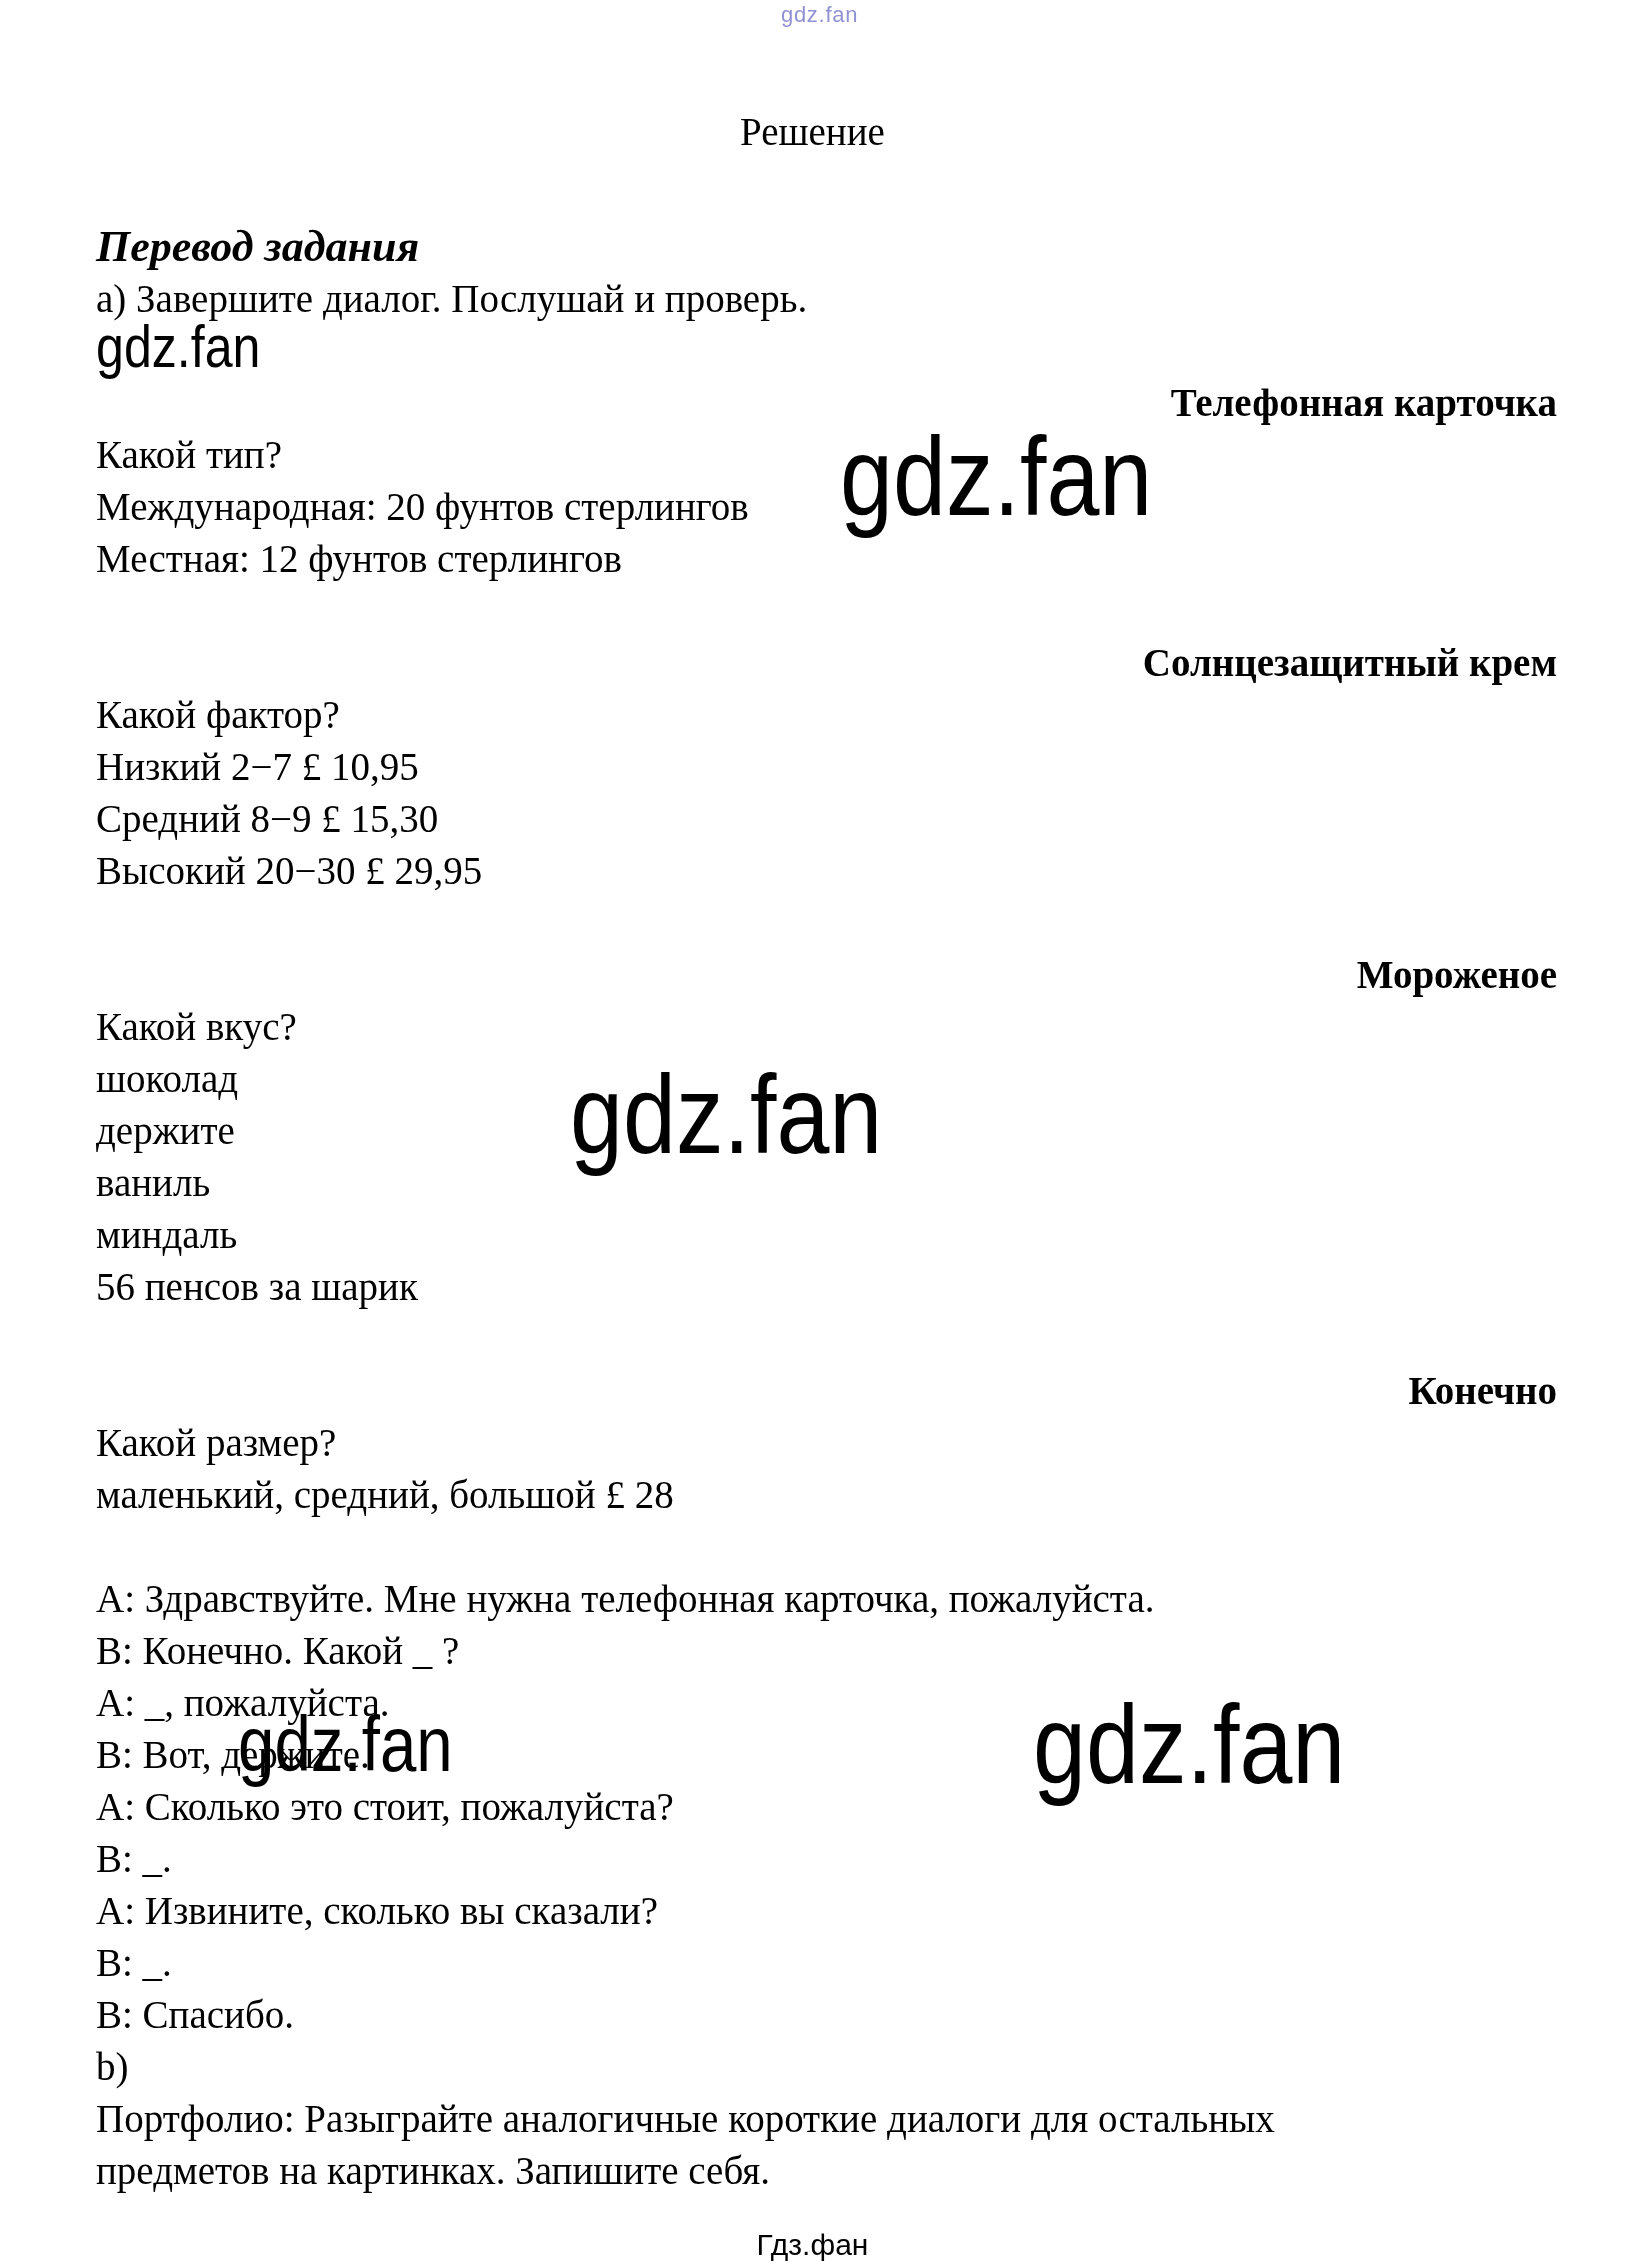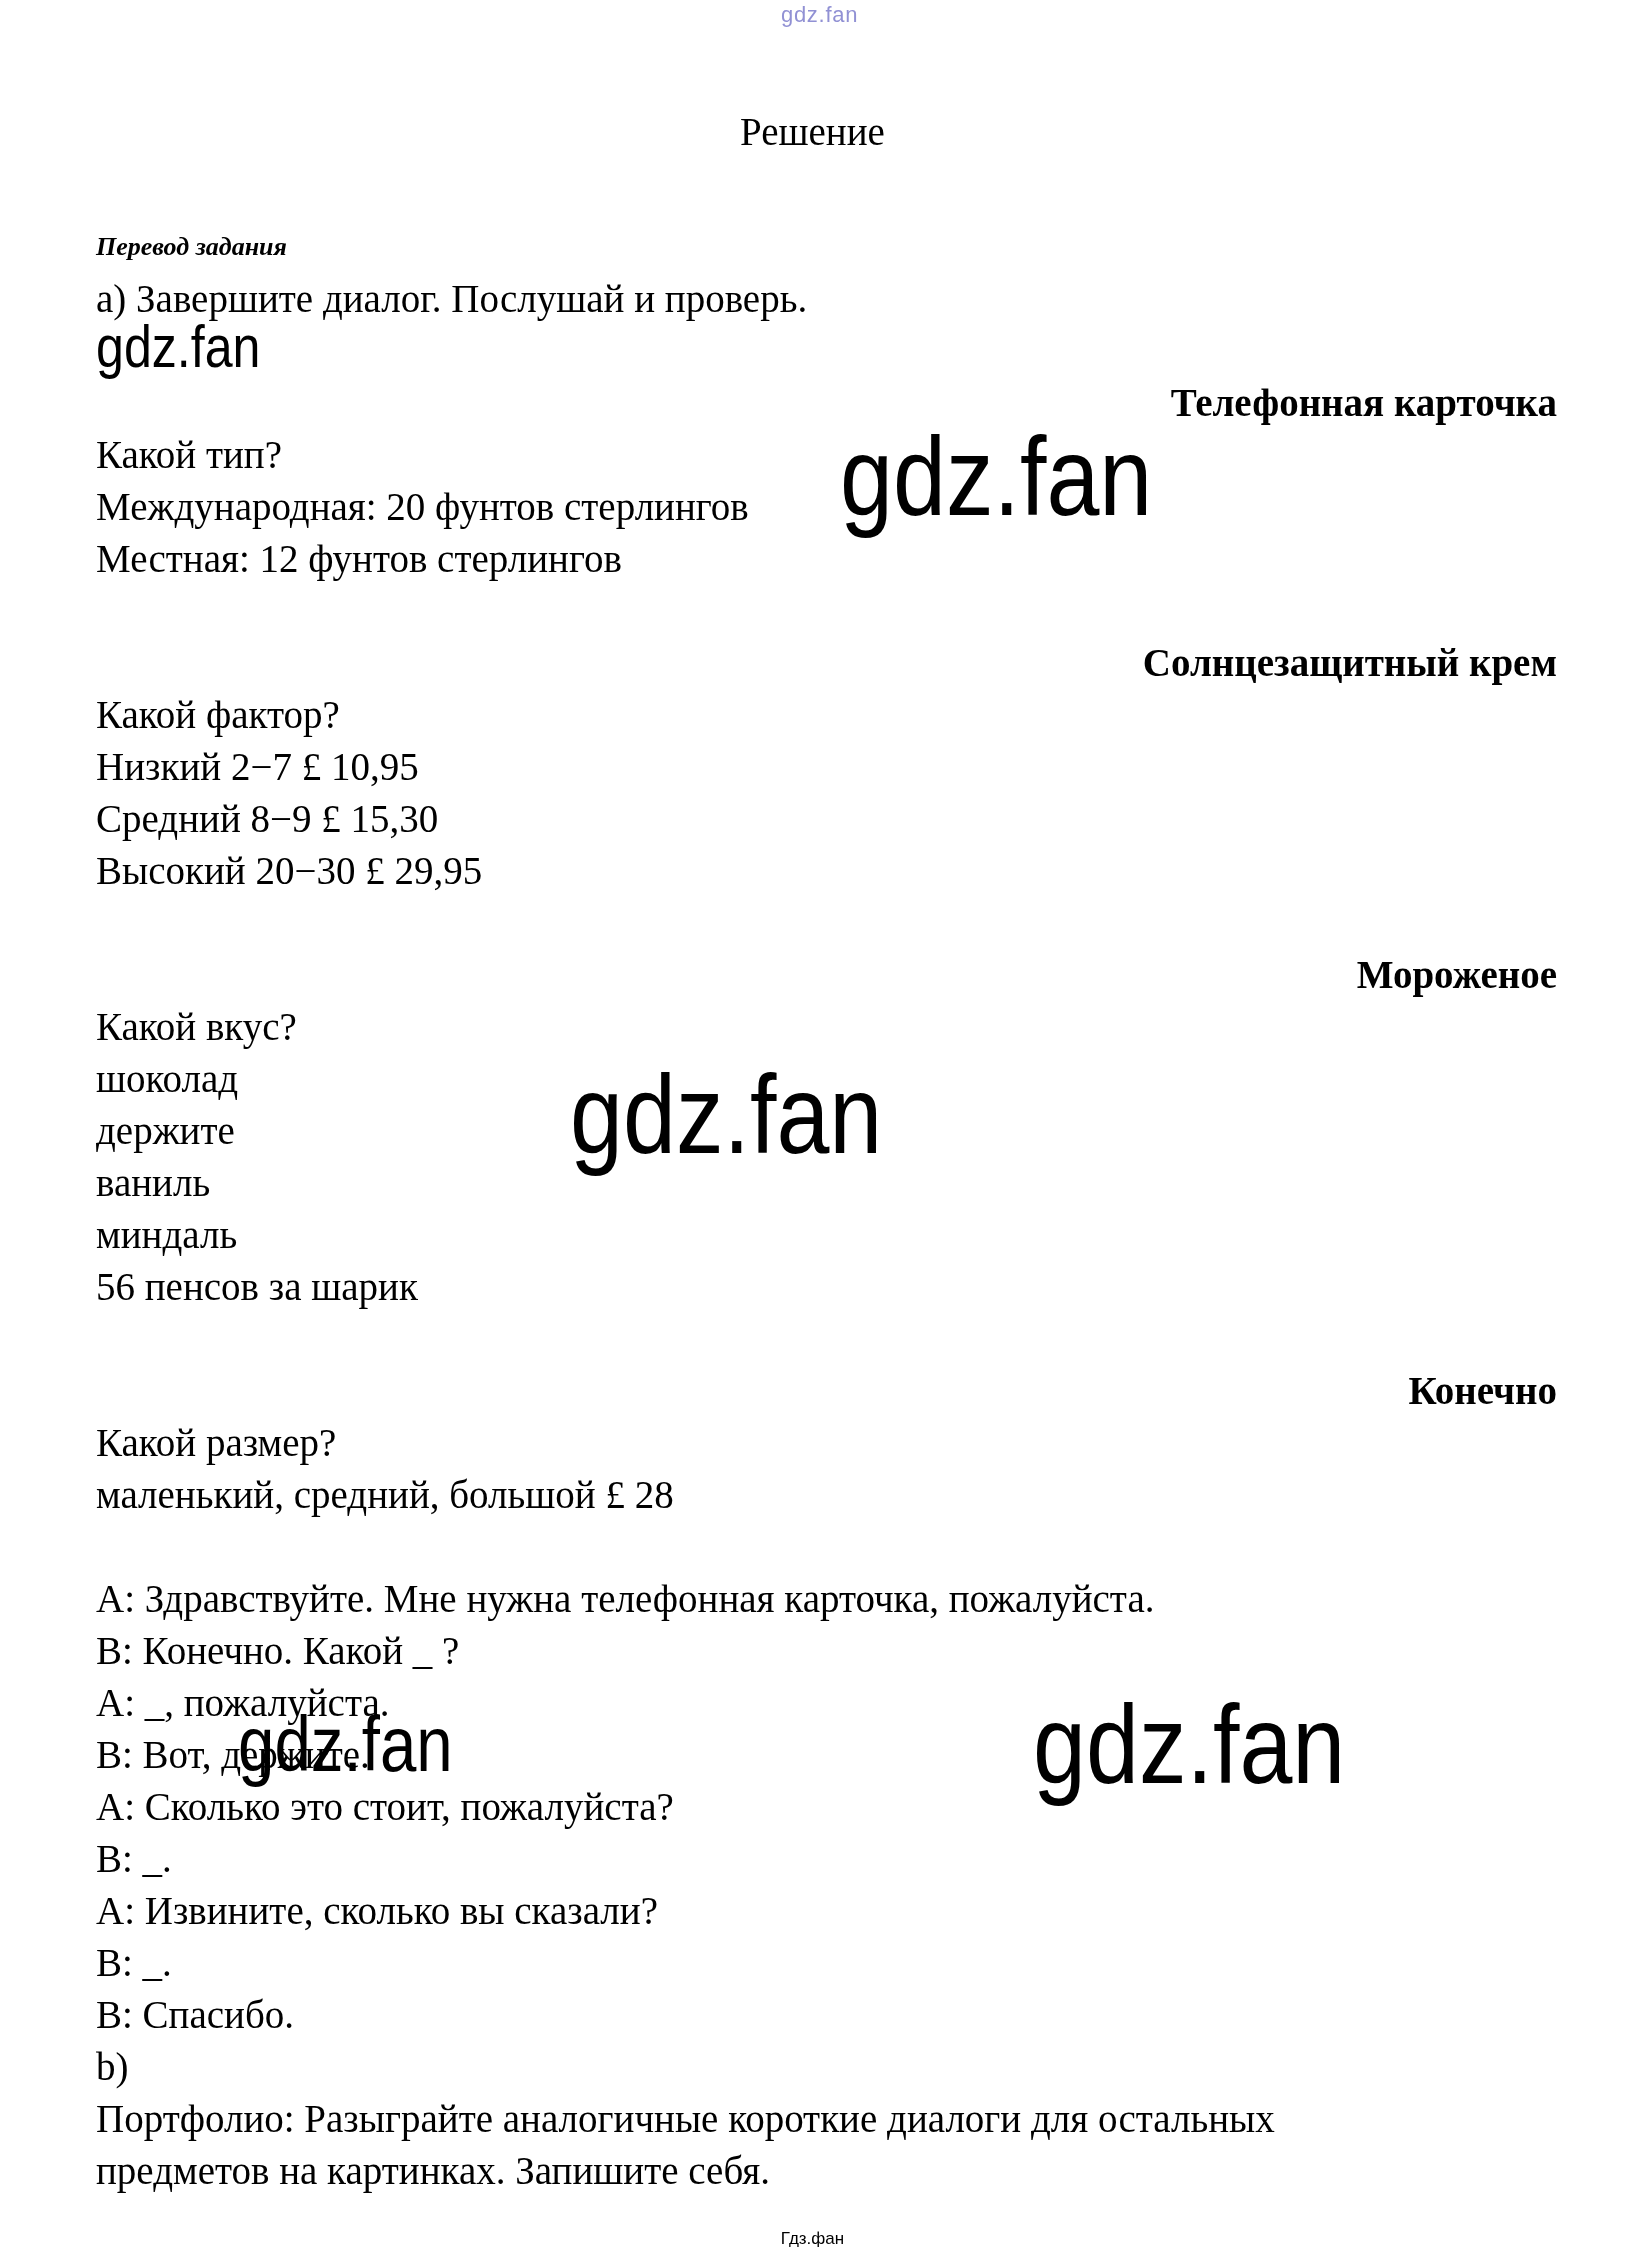--- a/index.html
+++ b/index.html
@@ -27,21 +27,21 @@
     top:221px;
     width:1461px;
   }
   .line{
     height:52px;
     line-height:52px;
     font-size:39px;
     white-space:nowrap;
   }
   .line.bold{font-weight:bold;text-align:right;}
-  .line.bold-italic{font-weight:bold;font-style:italic;font-size:26px;}
+  .line.bold-italic{font-weight:bold;font-style:italic;font-size:44px;}
   .gap{height:52px;}
   
   .wm{
     font-family:"Liberation Sans", sans-serif;
     color:#000;
     white-space:nowrap;
   }
   .wm-flow{
     display:inline-block;
     font-size:59px;
@@ -68,21 +68,21 @@
   .wm-big-r1{left:840px;top:421px;font-size:112px;}
   .wm-big-center{left:570px;top:1059px;font-size:112px;}
   .wm-mid{left:238px;top:1706px;font-size:77px;}
   .wm-big-r2{left:1033px;top:1689px;font-size:112px;}
   .page-footer{
     position:absolute;
     top:2230px;
     left:50%;
     transform:translateX(-50%);
     font-family:"Liberation Sans", sans-serif;
-    font-size:17px;
+    font-size:30px;
     line-height:1;
     color:#000;
   }
 </style>
 </head>
 <body>
 
 <div class="page">
 
   <span class="wm wm-abs wm-top">gdz.fan</span>

